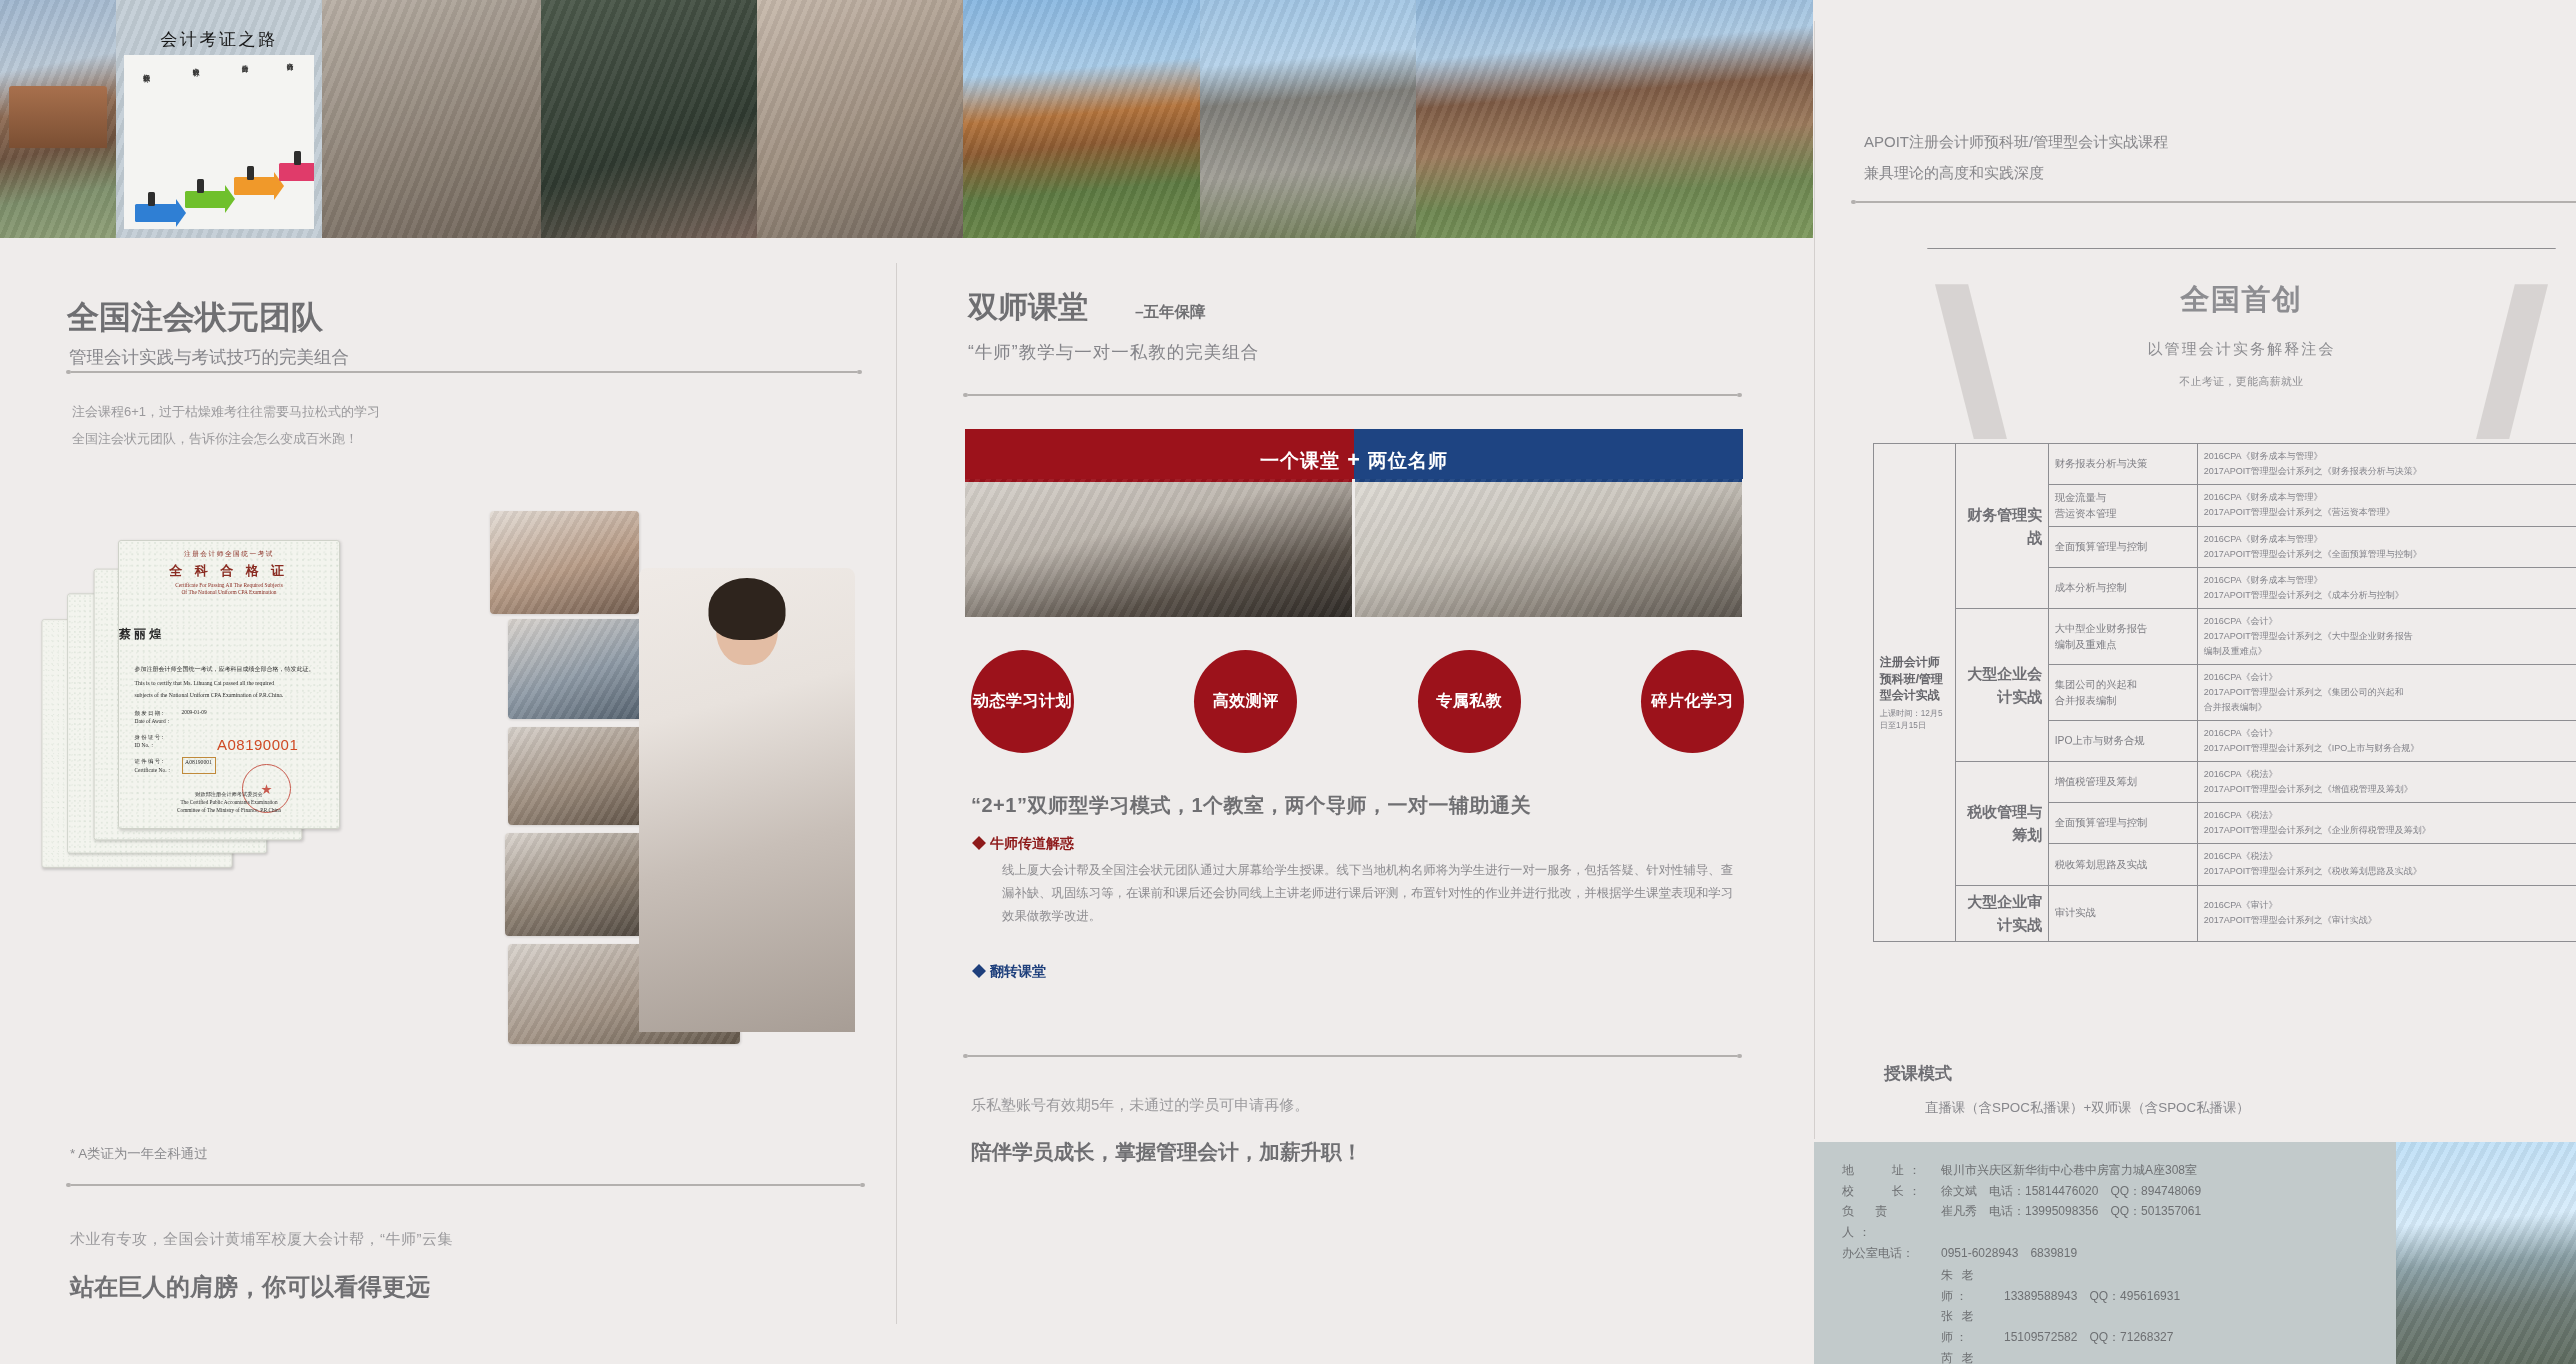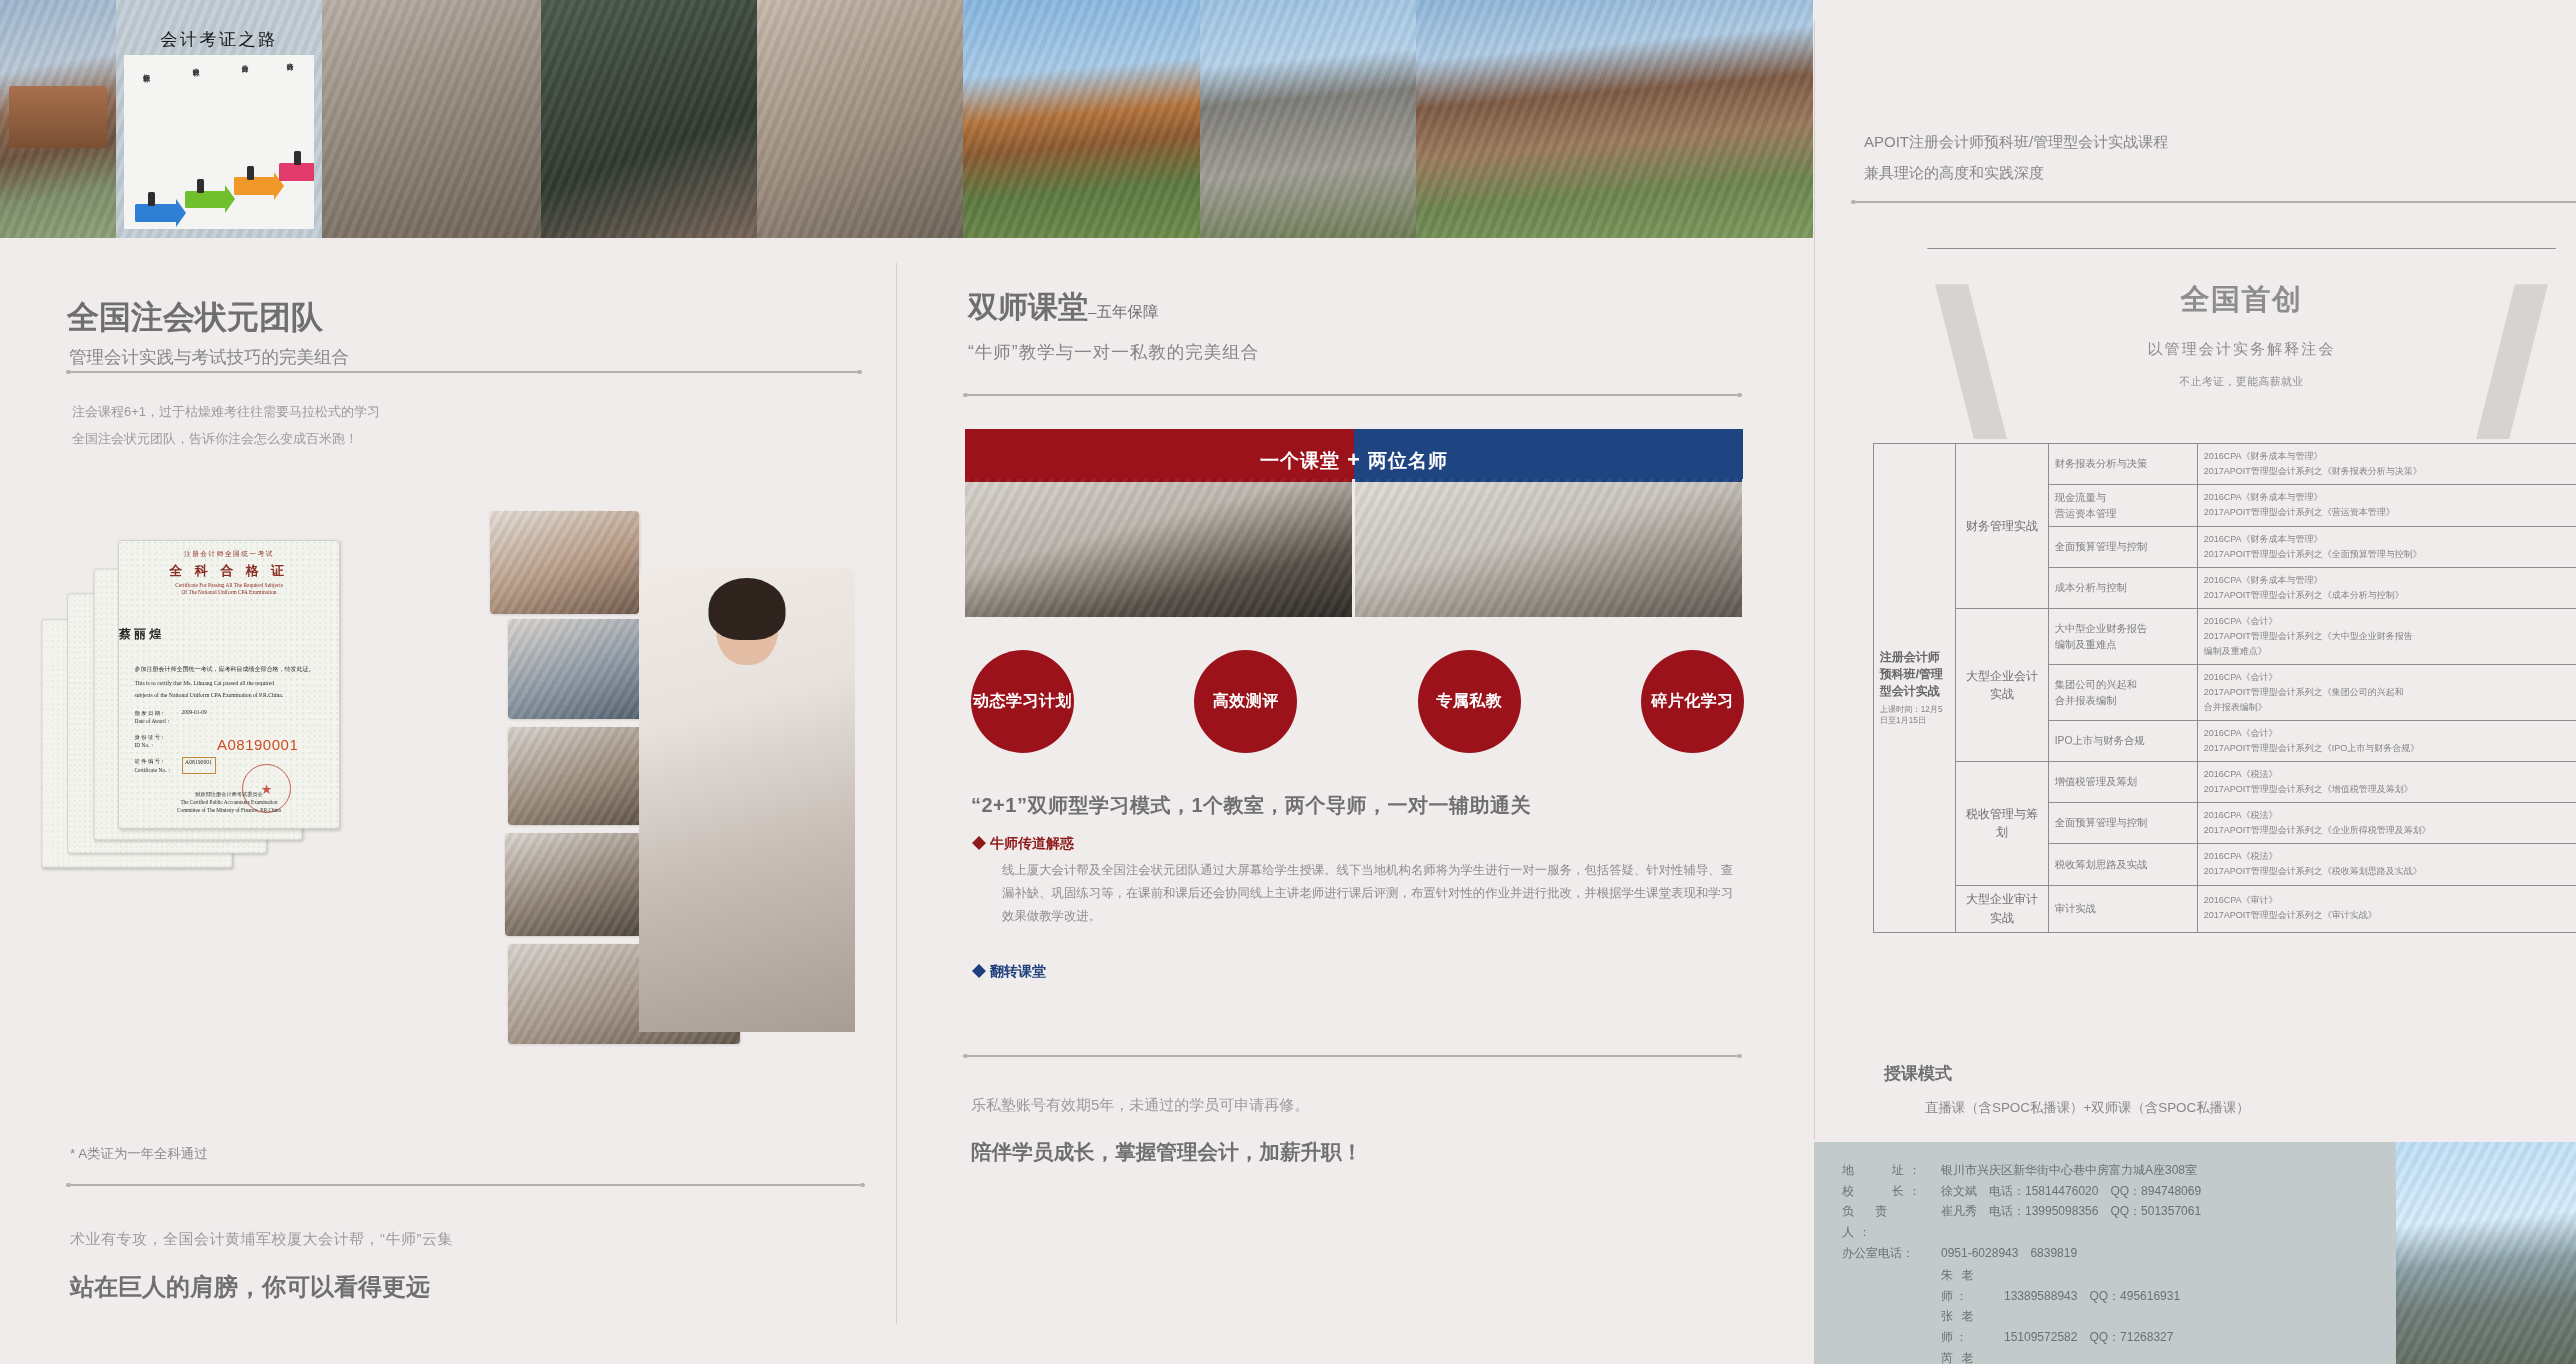--- a/index.html
+++ b/index.html
@@ -121,21 +121,21 @@
   .woman:after{content:"";position:absolute;left:50%;top:10.3px;transform:translateX(-50%);
      width:77px;height:62px;border-radius:50% 50% 40% 40%;background:#2e241d;}
 
   .l-note { position:absolute; left:70px; top:907px; font-size:13.4px; color:#8a8a8d; }
   .l-p3   { position:absolute; left:70px; top:992px; font-size:15px; color:#9b9a9d; letter-spacing:0.5px;}
   .l-p4   { position:absolute; left:70px; top:1033px; font-size:24px; font-weight:bold; color:#6f6f72;}
 
   
   .col-m { position:absolute; left:896px; top:238px; width:917px; height:1127px; }
   .m-title { position:absolute; left:72px; top:49px; font-size:30px; font-weight:bold; color:#6f6f72; }
-  .m-title .sub { font-size:15.5px; font-weight:normal; }
+  .m-title .sub { font-size:15.5px; font-weight:bold;margin-left:47px; }
   .m-sub   { position:absolute; left:72px; top:102px; font-size:17.5px; color:#85858a; letter-spacing:1px;}
 
   .banner2 { position:absolute; left:69px; top:191px; width:778px; height:50px; display:flex; }
   .b2red { flex:1; background:#9c121b; }
   .b2blue{ flex:1; background:#1e4482; }
   .b2txt { position:absolute; left:0; right:0; top:17.5px; text-align:center; color:#fff;
       font-size:19px; font-weight:bold; letter-spacing:1px; }
   .b2txt .plus{ font-size:21.6px; padding:0 7.2px; }
 
   .vid { position:absolute; top:241px; height:138px; overflow:hidden; }
@@ -179,21 +179,21 @@
   .f-t1 { position:absolute; left:0; right:0; top:32px; text-align:center; font-size:29px;
       font-weight:bold; color:#8d8d91; letter-spacing:1.5px; }
   .f-t2 { position:absolute; left:0; right:0; top:92px; text-align:center; font-size:15px;
       color:#8d8d91; letter-spacing:2.1px; }
   .f-t3 { position:absolute; left:0; right:0; top:127px; text-align:center; font-size:10.8px;
       color:#8d8d91; letter-spacing:0.5px; }
 
   table.course { position:absolute; left:59px; top:205px; width:750px; border-collapse:collapse; }
   table.course td { border:1px solid #8e8e92; padding:4.6px 5.7px; font-size:9px; color:#83838a;
       vertical-align:middle; line-height:1.55; background:#efeceb; }
-  table.course td.cat { text-align:center; font-weight:normal; font-size:12px; color:#6f6f74; width:93px; }
+  table.course td.cat { text-align:right; font-weight:bold; font-size:15px; color:#6f6f74; width:93px; }
   table.course td.grp { font-size:12px; font-weight:bold; color:#65656a; width:82px; line-height:1.4;
       vertical-align:middle; }
   table.course td.grp .dt { font-size:8.2px; font-weight:normal; color:#83838a; display:block; margin-top:4.1px;}
   table.course td.topic { width:149px; font-size:10.3px; color:#7d7d83; }
   table.course td.ref { font-size:9px; }
   table.course td.ref div { margin:1px 0; }
 
   .teach-h { position:absolute; left:70px; top:824px; font-size:17px; color:#6f6f74; font-weight:bold;}
   .teach-b { position:absolute; left:111px; top:861px; font-size:13.4px; color:#87878c; }
 

